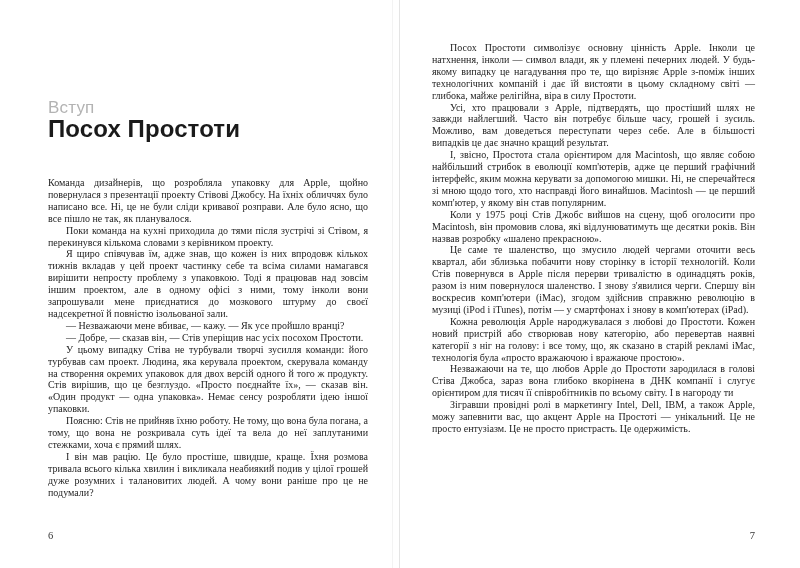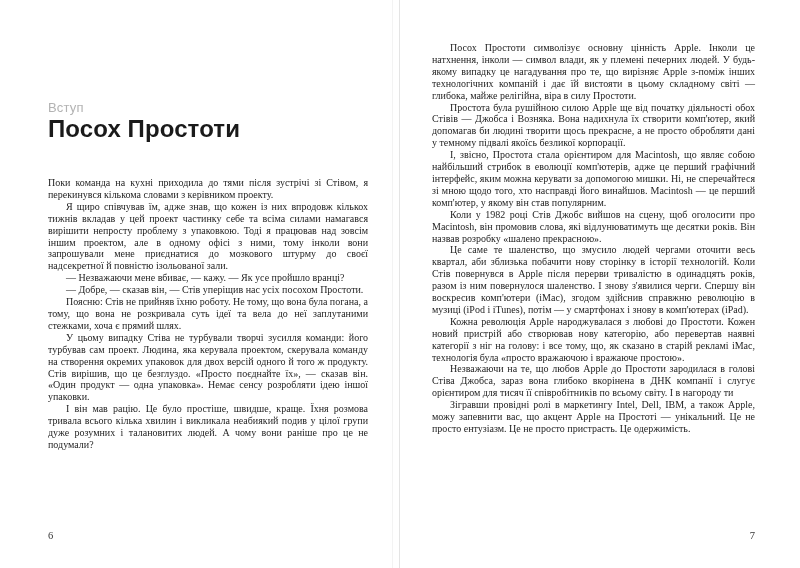--- a/index.html
+++ b/index.html
@@ -38,21 +38,21 @@
     background: transparent;
   }
   .page-left  { left: 0;   width: 392px; }
   .page-right { left: 400px; width: 400px; }
 
   .chapter-label {
     position: absolute;
     left: 48px;
     top: 100px;
     font-family: "Liberation Sans", sans-serif;
-    font-size: 13px;
+    font-size: 17px;
     line-height: 15px;
     font-weight: 400;
     color: #b3b3b3;
     letter-spacing: 0.2px;
   }
   .chapter-title {
     position: absolute;
     left: 48px;
     top: 117px;
     font-family: "Liberation Sans", sans-serif;
@@ -102,37 +102,38 @@
 
 <div id="spread">
 
   <div class="gutter-line-a"></div>
   <div class="gutter-line-b"></div>
 
   <div class="page page-left">
     <div class="chapter-label">Вступ</div>
     <div class="chapter-title">Посох Простоти</div>
     <div class="body-col">
+        <p>Команда дизайнерів, що розробляла упаковку для Apple, щойно повернулася з презентації проекту Стівові Джобсу. На їхніх обличчях було написано все. Ні, це не були сліди кривавої розправи. Але було ясно, що все пішло не так, як планувалося.</p>
         <p>Поки команда на кухні приходила до тями після зустрічі зі Стівом, я перекинувся кількома словами з керівником проекту.</p>
         <p>Я щиро співчував їм, адже знав, що кожен із них впродовж кількох тижнів вкладав у цей проект частинку себе та всіма силами намагався вирішити непросту проблему з упаковкою. Тоді я працював над зовсім іншим проектом, але в одному офісі з ними, тому інколи вони запрошували мене приєднатися до мозкового штурму до своєї надсекретної й повністю ізольованої зали.</p>
         <p>— Незважаючи мене вбиває, — кажу. — Як усе пройшло вранці?</p>
         <p>— Добре, — сказав він, — Стів уперіщив нас усіх посохом Простоти.</p>
+        <p>У цьому випадку Стіва не турбували творчі зусилля команди: його турбував сам проект. Людина, яка керувала проектом, скерувала команду на створення окремих упаковок для двох версій одного й того ж продукту. Стів вирішив, що це безглуздо. «Просто поєднайте їх», — сказав він. «Один продукт — одна упаковка». Немає сенсу розробляти ідею іншої упаковки.</p>
         <p>Поясню: Стів не прийняв їхню роботу. Не тому, що вона була погана, а тому, що вона не розкривала суть ідеї та вела до неї заплутаними стежками, хоча є прямий шлях.</p>
-        <p>У цьому випадку Стіва не турбували творчі зусилля команди: його турбував сам проект. Людина, яка керувала проектом, скерувала команду на створення окремих упаковок для двох версій одного й того ж продукту. Стів вирішив, що це безглуздо. «Просто поєднайте їх», — сказав він. «Один продукт — одна упаковка». Немає сенсу розробляти ідею іншої упаковки.</p>
-        <p>І він мав рацію. Це було простіше, швидше, краще. Їхня розмова тривала всього кілька хвилин і викликала неабиякий подив у цілої групи дуже розумних і талановитих людей. А чому вони раніше про це не подумали?</p>
+        <p>І він мав рацію. Це було простіше, швидше, краще. Їхня розмова тривала всього кілька хвилин і викликала неабиякий подив у цілої грошей дуже розумних і талановитих людей. А чому вони раніше про це не подумали?</p>
       </div>
     <div class="page-number page-number-left">6</div>
   </div>
 
   <div class="page page-right">
     <div class="body-col">
         <p>Посох Простоти символізує основну цінність Apple. Інколи це натхнення, інколи — символ влади, як у племені печерних людей. У будь-якому випадку це нагадування про те, що вирізняє Apple з-поміж інших технологічних компаній і дає їй вистояти в цьому складному світі — глибока, майже релігійна, віра в силу Простоти.</p>
-        <p>Простота була рушійною силою Apple ще від початку діяльності обох Стівів — Джобса і Возняка. Вона надихнула їх створити комп'ютер, який допомагав би людині творити щось прекрасне, а не просто обробляти дані у темному підвалі якоїсь безликої корпорації.</p>
+        <p>Усі, хто працювали з Apple, підтвердять, що простіший шлях не завжди найлегший. Часто він потребує більше часу, грошей і зусиль. Можливо, вам доведеться переступати через себе. Але в більшості випадків це дає значно кращий результат.</p>
         <p>І, звісно, Простота стала орієнтиром для Macintosh, що являє собою найбільший стрибок в еволюції комп'ютерів, адже це перший графічний інтерфейс, яким можна керувати за допомогою мишки. Ні, не сперечайтеся зі мною щодо того, хто насправді його винайшов. Macintosh — це перший комп'ютер, у якому він став популярним.</p>
-        <p>Коли у 1982 році Стів Джобс вийшов на сцену, щоб оголосити про Macintosh, він промовив слова, які відлунюватимуть ще десятки років. Він назвав розробку «шалено прекрасною».</p>
+        <p>Коли у 1975 році Стів Джобс вийшов на сцену, щоб оголосити про Macintosh, він промовив слова, які відлунюватимуть ще десятки років. Він назвав розробку «шалено прекрасною».</p>
         <p>Це саме те шаленство, що змусило людей чергами оточити весь квартал, аби зблизька побачити нову сторінку в історії технологій. Коли Стів повернувся в Apple після перерви тривалістю в одинадцять років, разом із ним повернулося шаленство. І знову з'явилися черги. Спершу він воскресив комп'ютери (iMac), згодом здійснив справжню революцію в музиці (iPod і iTunes), потім — у смартфонах і знову в комп'ютерах (iPad).</p>
         <p>Кожна революція Apple народжувалася з любові до Простоти. Кожен новий пристрій або створював нову категорію, або перевертав наявні категорії з ніг на голову: і все тому, що, як сказано в старій рекламі iMac, технологія була «просто вражаючою і вражаюче простою».</p>
         <p>Незважаючи на те, що любов Apple до Простоти зародилася в голові Стіва Джобса, зараз вона глибоко вкорінена в ДНК компанії і слугує орієнтиром для тисяч її співробітників по всьому світу. І в нагороду ти</p>
         <p>Зігравши провідні ролі в маркетингу Intel, Dell, IBM, а також Apple, можу запевнити вас, що акцент Apple на Простоті — унікальний. Це не просто ентузіазм. Це не просто пристрасть. Це одержимість.</p>
       </div>
     <div class="page-number page-number-right">7</div>
   </div>
 
 </div>
 

